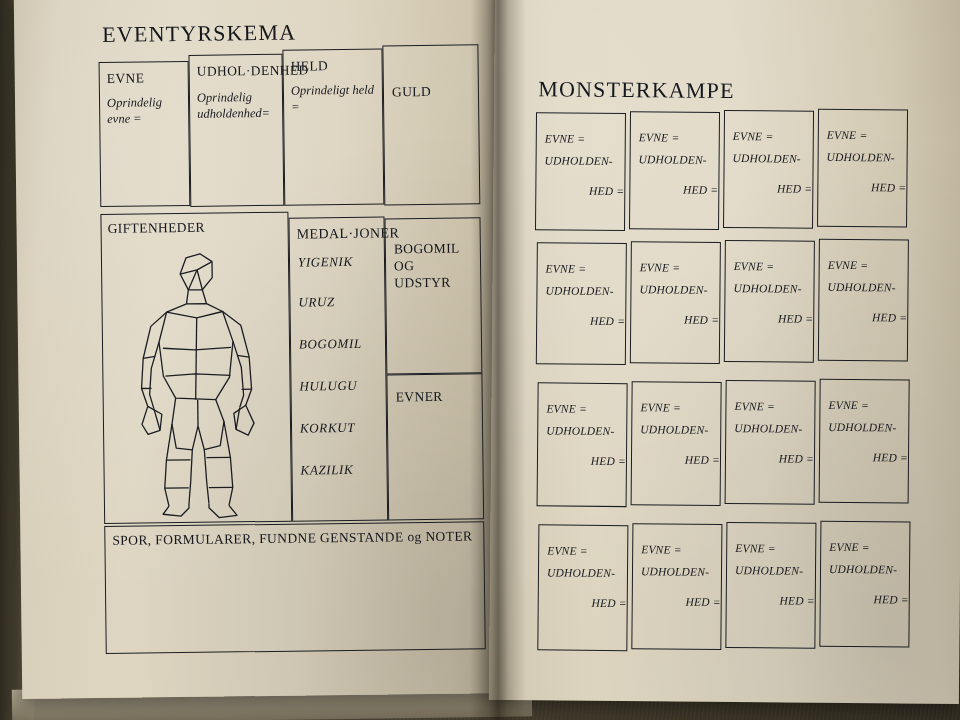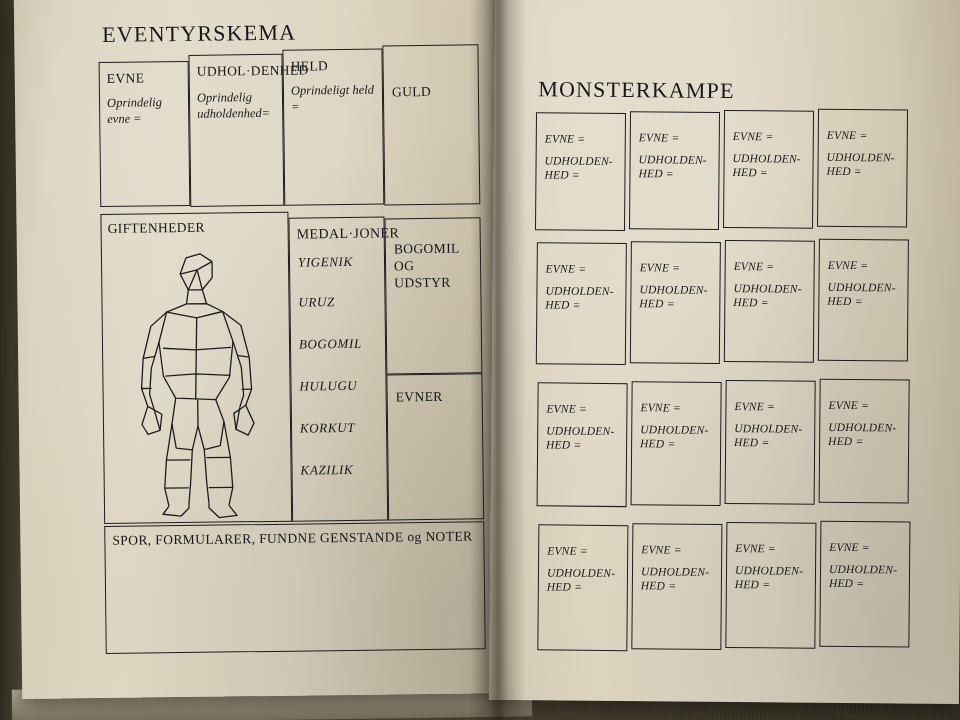--- a/index.html
+++ b/index.html
@@ -142,21 +142,21 @@
   .mcell span {
     display: block;
     font-style: italic;
     font-size: 11.5px;
     letter-spacing: .2px;
     color: #15171d;
     white-space: nowrap;
   }
   .mcell .m1 { margin: 19px 0 0 8px; }
   .mcell .m2 { margin: 10px 0 0 8px; }
-  .mcell .m3 { margin: 2px 0 0 8px; }
+  .mcell .m3 { margin: 18px 0 0 8px; text-align: right; }
 
   .medal-item {
     font-style: italic;
     font-size: 13px;
     letter-spacing: .6px;
     color: #15171d;
   }
   figure { margin: 0; }
 </style>
 </head>

